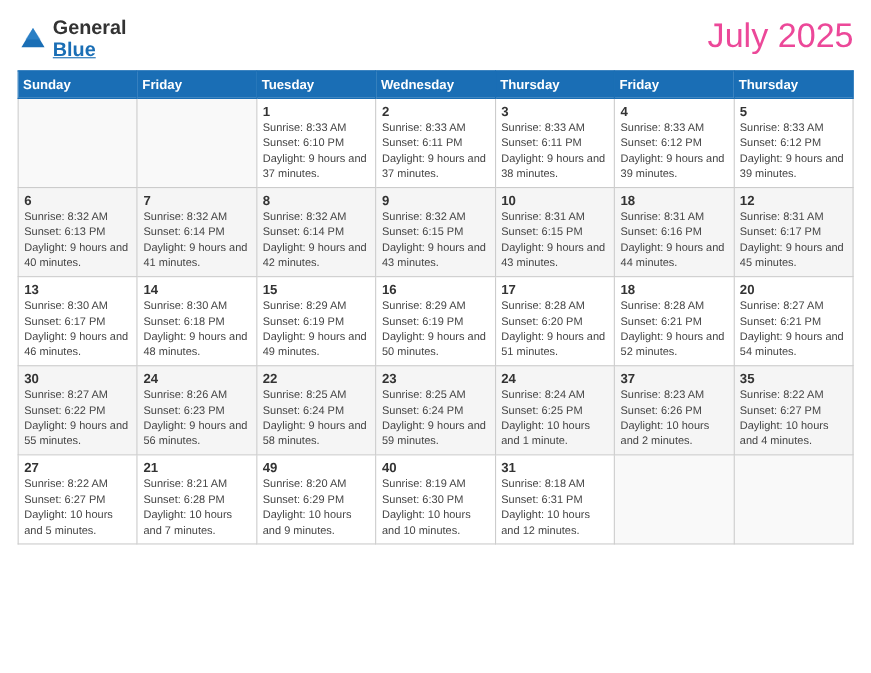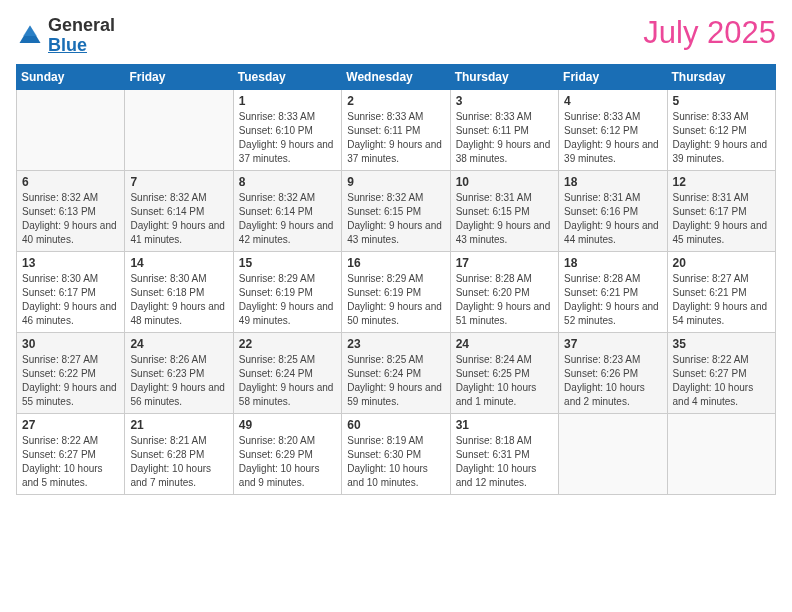--- a/index.html
+++ b/index.html
@@ -248,21 +248,21 @@
         </td>
         <td>
           <div class="day-num">21</div>
           <div class="day-detail">Sunrise: 8:21 AM<br>Sunset: 6:28 PM<br>Daylight: 10 hours and 7 minutes.</div>
         </td>
         <td>
           <div class="day-num">49</div>
           <div class="day-detail">Sunrise: 8:20 AM<br>Sunset: 6:29 PM<br>Daylight: 10 hours and 9 minutes.</div>
         </td>
         <td>
-          <div class="day-num">60</div>
+          <div class="day-num">40</div>
           <div class="day-detail">Sunrise: 8:19 AM<br>Sunset: 6:30 PM<br>Daylight: 10 hours and 10 minutes.</div>
         </td>
         <td>
           <div class="day-num">31</div>
           <div class="day-detail">Sunrise: 8:18 AM<br>Sunset: 6:31 PM<br>Daylight: 10 hours and 12 minutes.</div>
         </td>
         <td class="empty"></td>
         <td class="empty"></td>
       </tr>
     </tbody>

